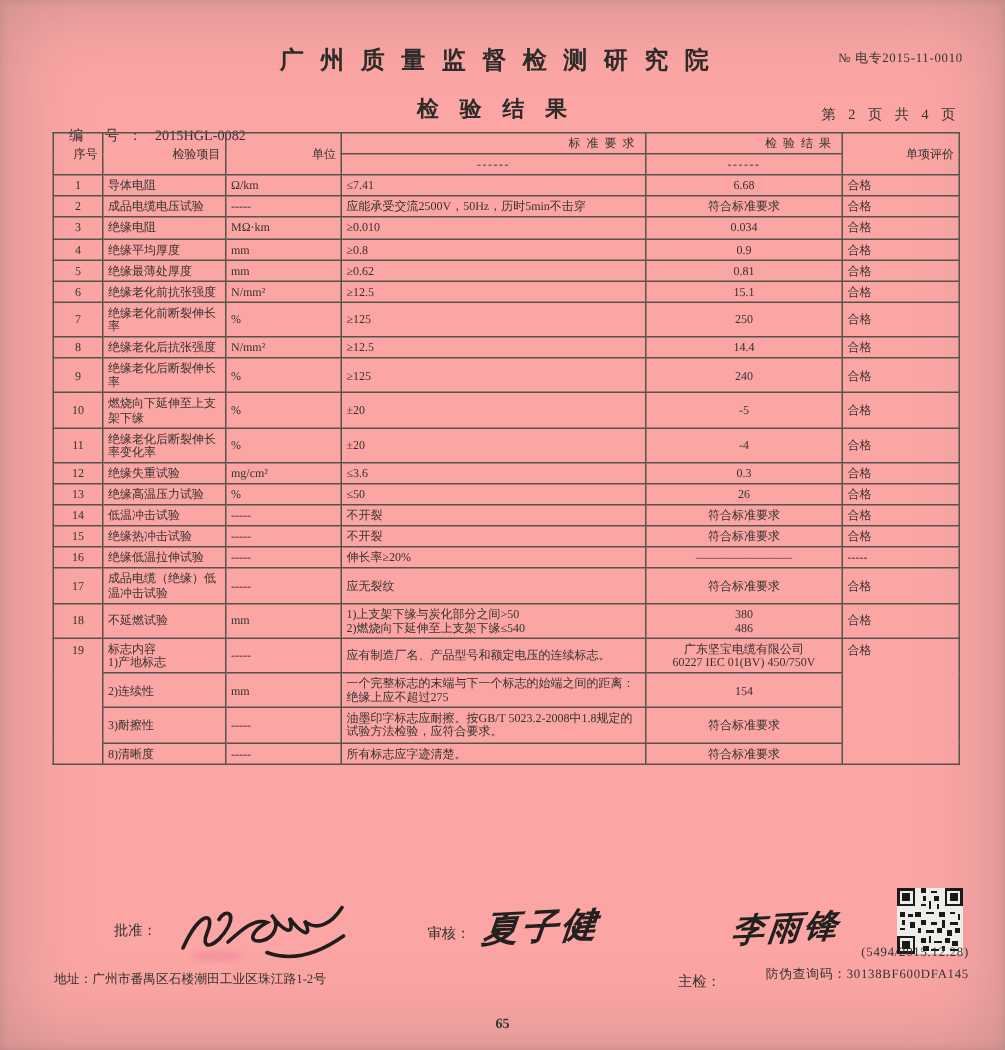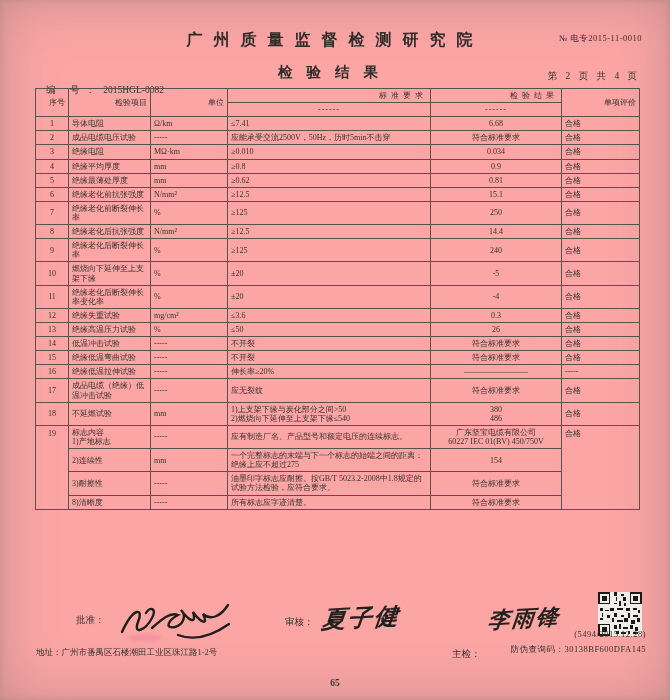--- a/index.html
+++ b/index.html
@@ -190,21 +190,21 @@
     <tr>
           <td class="c-seq">14</td>
           <td class="c-item">低温冲击试验</td>
           <td class="c-unit">-----</td>
           <td class="c-std">不开裂</td>
           <td class="c-res">符合标准要求</td>
           <td class="c-eval">合格</td>
         </tr>
     <tr>
           <td class="c-seq">15</td>
-          <td class="c-item">绝缘低温弯曲试验</td>
+          <td class="c-item">绝缘热冲击试验</td>
           <td class="c-unit">-----</td>
           <td class="c-std">不开裂</td>
           <td class="c-res">符合标准要求</td>
           <td class="c-eval">合格</td>
         </tr>
     <tr>
           <td class="c-seq">16</td>
           <td class="c-item">绝缘低温拉伸试验</td>
           <td class="c-unit">-----</td>
           <td class="c-std">伸长率≥20%</td>

